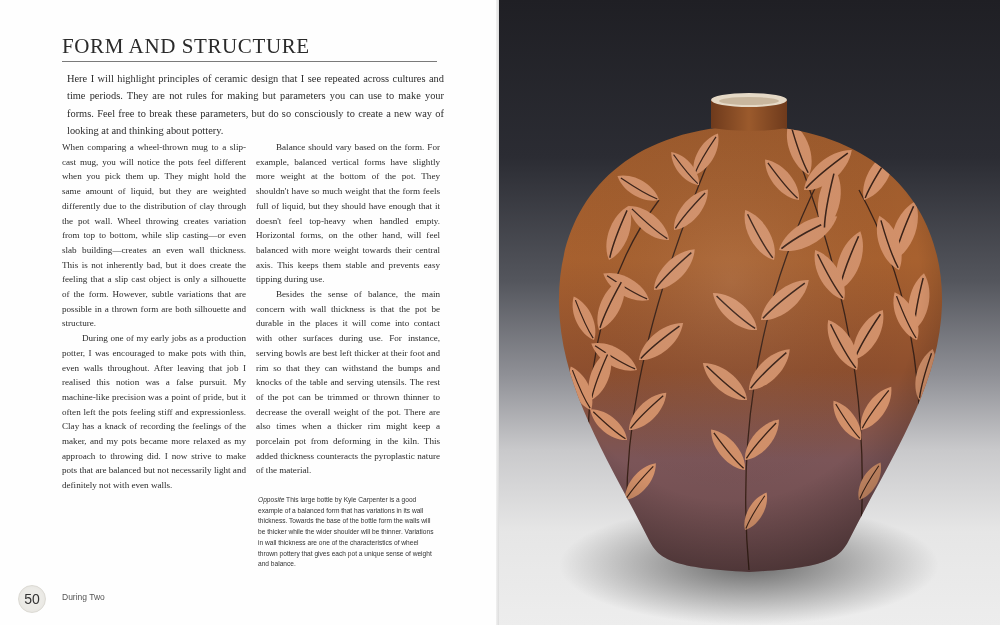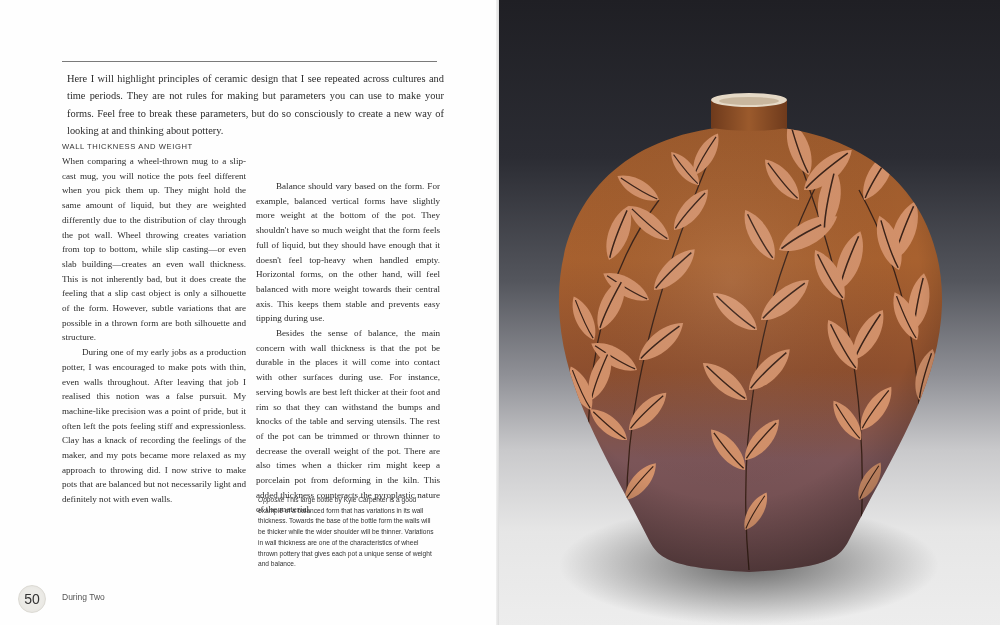--- a/index.html
+++ b/index.html
@@ -4,46 +4,46 @@
 <style>
   html, body { margin:0; padding:0; }
   body { width:1000px; height:625px; overflow:hidden; background:#ffffff; position:relative;
          font-family:"Liberation Serif","DejaVu Serif",serif; color:#2b2b2b; }
   .left-page { position:absolute; left:0; top:0; width:499px; height:625px; background:#fefefe; }
   .title { position:absolute; left:62px; top:34px; font-size:21px; letter-spacing:0.6px; color:#2a2a2a; margin:0; font-weight:normal; }
   .rule { position:absolute; left:62px; top:61px; width:375px; height:1px; background:#7a7a7a; }
   .intro { position:absolute; left:62px; top:65px; width:377px; font-size:10.4px; line-height:17.4px; text-align:justify; margin:5px; }
   .col { position:absolute; top:140px; width:184px; font-size:9.1px; line-height:14.7px; text-align:justify; }
   .col.left { left:62px; }
-  .col.right { left:256px;margin-top:39px; }
+  .col.right { left:256px; }
   .col p { margin:0; }
   .col p.indent { text-indent:20px; }
   .subhead { font-family:"Liberation Sans","DejaVu Sans",sans-serif; font-size:7.6px; letter-spacing:0.6px; line-height:14px; margin:0; color:#333; }
   .caption { position:absolute; left:258px; top:495px; width:180px; font-family:"Liberation Sans","DejaVu Sans",sans-serif;
              font-size:6.6px; line-height:10.7px; color:#333; margin:0; }
   .caption .lead { font-style:italic; }
   .folio { position:absolute; left:18px; top:585px; width:26px; height:26px; border-radius:50%;
            background:radial-gradient(circle,#ecebe7 55%,#e2e0da 100%); border:1px solid #dcdad4;
            display:flex; align-items:center; justify-content:center; font-family:"Liberation Sans",sans-serif; font-size:14px; color:#333; }
   .chapter { position:absolute; left:62px; top:592px; font-family:"Liberation Sans","DejaVu Sans",sans-serif; font-size:8.5px; color:#555; }
   .gutter { position:absolute; left:496px; top:0; width:3px; height:625px; background:linear-gradient(to right,#f1f1f1,#dcdcdc); }
 
   .photo { position:absolute; left:499px; top:0; width:501px; height:625px; overflow:hidden;
            background:linear-gradient(to bottom,#1f1f24 0%,#2b2c33 25%,#54565d 45%,#8f9096 60%,#c9c9cb 72%,#e6e6e6 85%,#ededed 100%); }
   .photo svg { position:absolute; left:0; top:0; }
 </style>
 </head>
 <body>
 
 <div class="left-page">
+  <h1 class="title">FORM AND STRUCTURE</h1>
   <div class="rule"></div>
   <p class="intro">Here I will highlight principles of ceramic design that I see repeated across cultures and time periods. They are not rules for making but parameters you can use to make your forms. Feel free to break these parameters, but do so consciously to create a new way of looking at and thinking about pottery.</p>
 
   <div class="col left">
-    <p class="subhead">WALL THICKNESS AND WEIGHT</p>
     <p>When comparing a wheel-thrown mug to a slip-cast mug, you will notice the pots feel different when you pick them up. They might hold the same amount of liquid, but they are weighted differently due to the distribution of clay through the pot wall. Wheel throwing creates variation from top to bottom, while slip casting—or even slab building—creates an even wall thickness. This is not inherently bad, but it does create the feeling that a slip cast object is only a silhouette of the form. However, subtle variations that are possible in a thrown form are both silhouette and structure.</p>
     <p class="indent">During one of my early jobs as a production potter, I was encouraged to make pots with thin, even walls throughout. After leaving that job I realised this notion was a false pursuit. My machine-like precision was a point of pride, but it often left the pots feeling stiff and expressionless. Clay has a knack of recording the feelings of the maker, and my pots became more relaxed as my approach to throwing did. I now strive to make pots that are balanced but not necessarily light and definitely not with even walls.</p>
   </div>
 
   <div class="col right">
     <p class="indent">Balance should vary based on the form. For example, balanced vertical forms have slightly more weight at the bottom of the pot. They shouldn't have so much weight that the form feels full of liquid, but they should have enough that it doesn't feel top-heavy when handled empty. Horizontal forms, on the other hand, will feel balanced with more weight towards their central axis. This keeps them stable and prevents easy tipping during use.</p>
     <p class="indent">Besides the sense of balance, the main concern with wall thickness is that the pot be durable in the places it will come into contact with other surfaces during use. For instance, serving bowls are best left thicker at their foot and rim so that they can withstand the bumps and knocks of the table and serving utensils. The rest of the pot can be trimmed or thrown thinner to decrease the overall weight of the pot. There are also times when a thicker rim might keep a porcelain pot from deforming in the kiln. This added thickness counteracts the pyroplastic nature of the material.</p>
   </div>
 
   <p class="caption"><span class="lead">Opposite</span><span> This large bottle by Kyle Carpenter is a good example of a balanced form that has variations in its wall thickness. Towards the base of the bottle form the walls will be thicker while the wider shoulder will be thinner. Variations in wall thickness are one of the characteristics of wheel thrown pottery that gives each pot a unique sense of weight and balance.</span></p>

